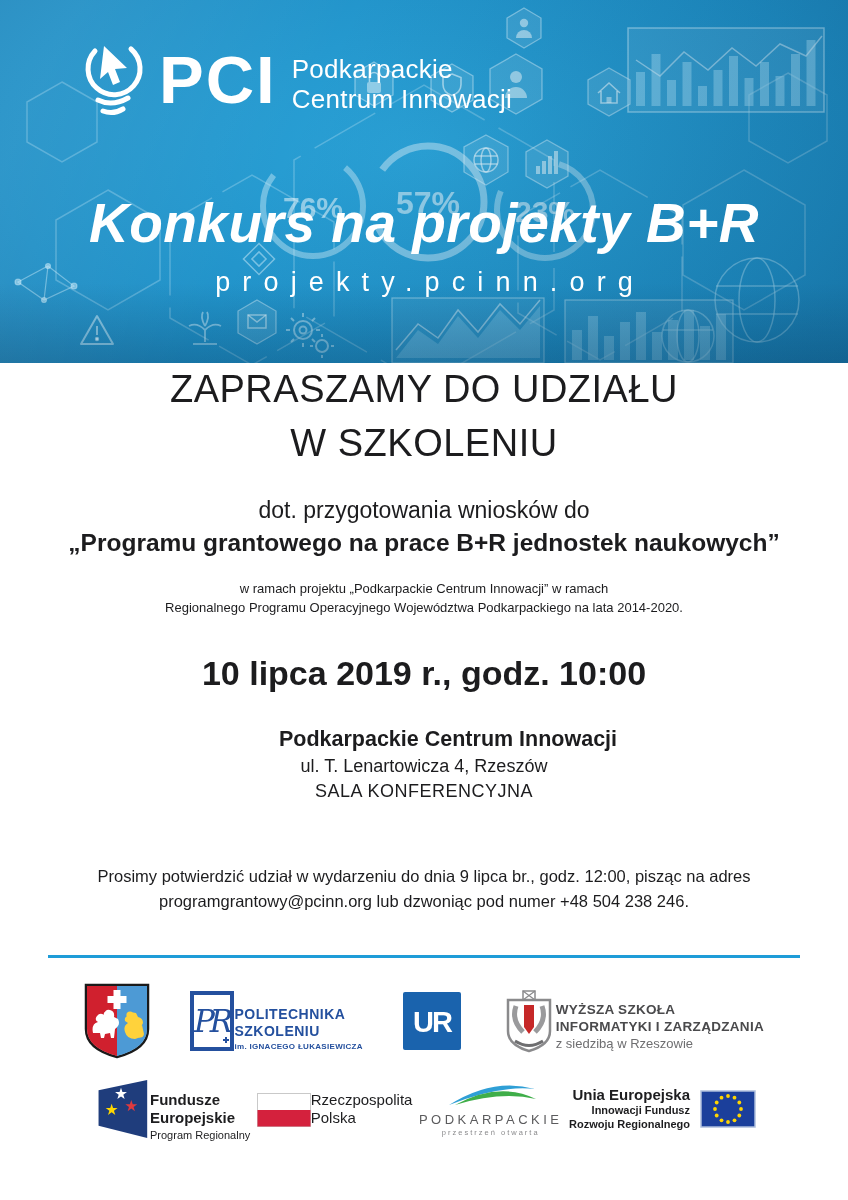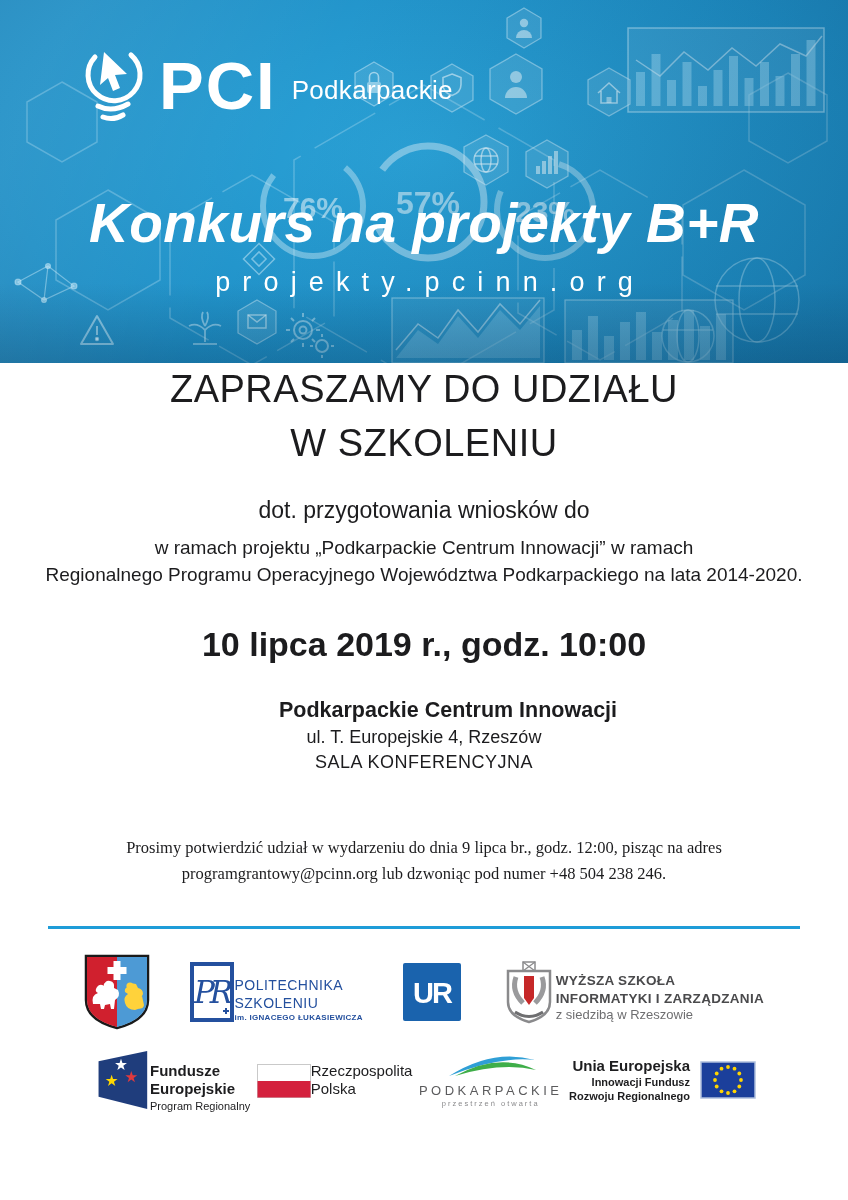--- a/index.html
+++ b/index.html
@@ -13,51 +13,51 @@
       radial-gradient(120% 150% at 50% 42%, var(--header_blue_bright,#2ba3d8) 0%, var(--header_blue,#1f8fc6) 42%, var(--header_blue_dark,#14689c) 100%);
   }
   .hero::after {
     content:""; position:absolute; inset:0; pointer-events:none;
     background:linear-gradient(115deg, rgba(255,255,255,0.07) 8%, rgba(255,255,255,0) 35%, rgba(6,55,92,0.22) 96%),
                linear-gradient(to bottom, rgba(255,255,255,0) 78%, rgba(8,60,95,0.30) 100%);
   }
   .hero-deco { position:absolute; inset:0; width:100%; height:100%; }
   .hero-deco text { font-family:"Liberation Sans","DejaVu Sans",sans-serif; }
 
-  .brand { position:absolute; left:82px; top:42px; display:flex; align-items:center; gap:15px; z-index:3; color:#fff; }
+  .brand { position:absolute; left:82px; top:36px; display:flex; align-items:center; gap:15px; z-index:3; color:#fff; }
   .brand-icon { width:62px; height:92px; }
   .brand-abbr { font-size:67px; font-weight:600; letter-spacing:2px; line-height:1; padding-bottom:6px; }
   .brand-tagline { font-size:26px; font-weight:300; line-height:1.16; letter-spacing:0.3px; padding-top:4px; }
 
   .hero-title { position:absolute; top:191px; left:0; width:100%; text-align:center; z-index:3;
     font-size:55px; font-weight:700; color:#fff; letter-spacing:0.5px;font-style:italic; }
   .hero-url { position:absolute; top:267px; left:0; width:100%; text-align:center; z-index:3;
     font-size:27px; font-weight:300; color:#fff; letter-spacing:0.45em; text-indent:0.45em; }
 
   
   .main { text-align:center; color:var(--text_dark,#1c1c1e); }
   .invite-heading { font-size:38px; font-weight:300; letter-spacing:0.5px; line-height:1.42; }
   .invite-sub { margin-top:26px; font-size:23px; font-weight:400; }
   .invite-program { margin-top:5px; font-size:24.5px; font-weight:700; }
-  .invite-ctx { margin-top:10px; font-size:19px; line-height:1.45; }
+  .invite-ctx { margin-top:23px; font-size:13px; line-height:1.45; }
   .event-date { margin-top:36px; font-size:34px; font-weight:700; }
   .event-venue { margin-top:34px; font-size:21.5px; font-weight:700;padding-left:48px; }
   .event-address { margin-top:4px; font-size:18px; }
   .event-room { margin-top:4px; font-size:18px; letter-spacing:0.5px; }
-  .contact { margin-top:62px; font-size:16.5px; line-height:1.55;font-family:Liberation Serif, serif; }
+  .contact { margin-top:62px; font-size:16.5px; line-height:1.55; }
 
   .divider { margin:40px 48px 0; height:3px; background:var(--divider_blue,#1e9cd8); }
 
   
   .partners-row { margin-top:24px; padding:0 84px; height:78px; display:flex; align-items:center; justify-content:space-between; }
   .funding-row  { margin-top:16px; padding:0 92px; height:66px; display:flex; align-items:center; justify-content:space-between; }
 
   .logo-pair { display:flex; align-items:flex-end; }
   .prz-text { text-align:left; color:var(--prz_blue,#24509e); }
-  .prz-text .l1, .prz-text .l2 { font-size:14px; font-weight:400; letter-spacing:0.5px; line-height:1.25; }
+  .prz-text .l1, .prz-text .l2 { font-size:14px; font-weight:700; letter-spacing:0.5px; line-height:1.25; }
   .prz-text .l3 { font-size:8px; font-weight:700; letter-spacing:0.3px; margin-top:1px; }
 
   .wsiiz-text { text-align:left; }
   .wsiiz-text .l1, .wsiiz-text .l2 { font-size:13.5px; font-weight:700; color:var(--wsiiz_gray,#4a4a4c); line-height:1.3; letter-spacing:0.3px; }
   .wsiiz-text .l3 { font-size:13px; font-weight:400; color:#6e6e70; line-height:1.3; }
 
   .fe-text { text-align:left; color:#1d1d1f; }
   .fe-text .l1, .fe-text .l2 { font-size:15px; font-weight:700; line-height:1.2; }
   .fe-text .l3 { font-size:11px; font-weight:400; margin-top:2px; }
 
@@ -229,41 +229,43 @@
         <g stroke="#ffffff" stroke-width="5" fill="none" stroke-linecap="round">
           <path d="M13 15 A26 26 0 1 0 49 13"></path>
           <path d="M16 64 Q30 71 46 62"></path>
           <path d="M21 75 Q31 79 41 73"></path>
         </g>
         <path d="M22 10 L45 32 L33 33 L38 46 L31 49 L26 36 L18 43 Z" fill="#ffffff"></path>
       </svg>
       <div class="brand-abbr">PCI</div>
       <div class="brand-tagline">
         <div>Podkarpackie</div>
+        <div>Centrum Innowacji</div>
       </div>
     </div>
 
     <div class="hero-title">Konkurs na projekty B+R</div>
     <div class="hero-url">projekty.pcinn.org</div>
   </header>
 
   <main class="main">
     <div class="invite-heading">
       <div>ZAPRASZAMY DO UDZIAŁU</div>
       <div>W SZKOLENIU</div>
     </div>
     <div class="invite-sub">dot. przygotowania wniosków do</div>
+    <div class="invite-program">„Programu grantowego na prace B+R jednostek naukowych”</div>
     <div class="invite-ctx">
       <div>w ramach projektu „Podkarpackie Centrum Innowacji” w ramach</div>
       <div>Regionalnego Programu Operacyjnego Województwa Podkarpackiego na lata 2014-2020.</div>
     </div>
 
     <div class="event-date">10 lipca 2019 r., godz. 10:00</div>
     <div class="event-venue">Podkarpackie Centrum Innowacji</div>
-    <div class="event-address">ul. T. Europejskie 4, Rzeszów</div>
+    <div class="event-address">ul. T. Lenartowicza 4, Rzeszów</div>
     <div class="event-room">SALA KONFERENCYJNA</div>
 
     <div class="contact">
       <div>Prosimy potwierdzić udział w wydarzeniu do dnia 9 lipca br., godz. 12:00, pisząc na adres</div>
       <div>programgrantowy@pcinn.org lub dzwoniąc pod numer +48 504 238 246.</div>
     </div>
   </main>
 
   <div class="divider"></div>
 

